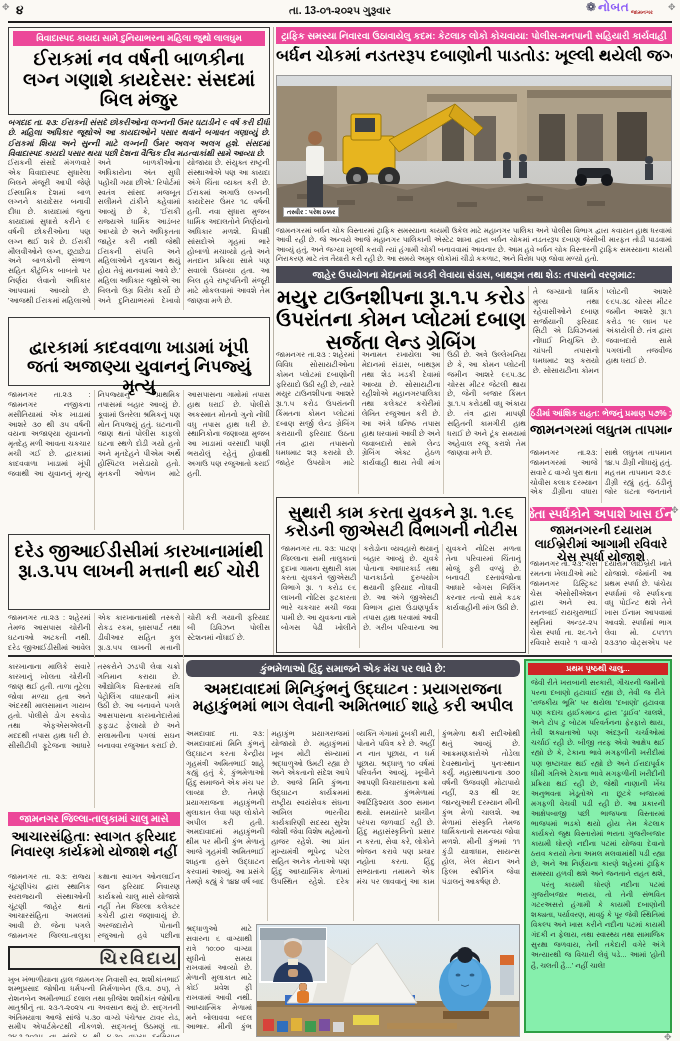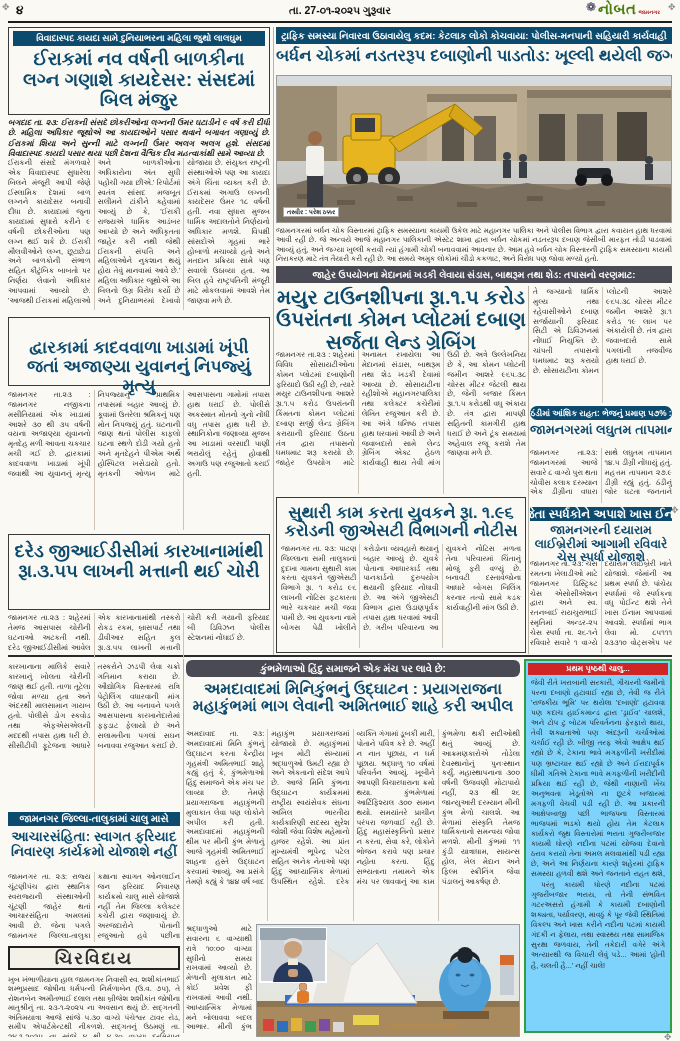--- a/index.html
+++ b/index.html
@@ -6,69 +6,69 @@
   body{background:#e8e6e0;font-family:"Liberation Sans",sans-serif;}
   .paper{position:relative;width:680px;height:1041px;background:#fbf9f4;overflow:hidden;
          color:#1b1b1b;margin:0 auto;}
   
   .orn{position:absolute;color:#8a8a8a;font-size:9px;}
   .page-no{position:absolute;left:16px;top:3px;font-size:12px;font-weight:bold;color:#111;}
   .date-line{position:absolute;left:200px;top:4px;width:280px;text-align:center;
              font-size:10.5px;font-weight:bold;color:#111;}
   .masthead{position:absolute;left:586px;top:1px;display:flex;align-items:flex-start;gap:2px;}
   .masthead .emblem{font-size:12px;color:#15163a;line-height:1;}
-  .masthead .mh-name{font-size:15px;font-weight:800;color:#4d7c0f;letter-spacing:.5px;line-height:1;}
+  .masthead .mh-name{font-size:12px;font-weight:800;color:#8b5cf6;letter-spacing:.5px;line-height:1;}
   .masthead .mh-sub{font-size:5.5px;color:#b02020;font-weight:bold;margin-top:8px;}
   .head-rule{position:absolute;left:8px;top:21px;width:664px;height:0;
              border-top:2px solid #1c1c1c;}
   
   .abs{position:absolute;box-sizing:border-box;}
   .vline{position:absolute;width:1px;background:#b9b3a6;}
   .hline{position:absolute;height:2px;background:#2a2a2a;}
-  .kicker{display:flex;align-items:center;justify-content:center;background:#0c4a6e;color:#fff;
+  .kicker{display:flex;align-items:center;justify-content:center;background:#ec4899;color:#fff;
           font-weight:bold;font-size:9.5px;white-space:nowrap;overflow:hidden;padding:1px 4px;
           box-sizing:border-box;}
   .kicker.gray{background:#4a4a55;}
-  .headline{font-weight:800;color:#0c4a6e;text-align:center;line-height:1.12;
+  .headline{font-weight:800;color:#000000;text-align:center;line-height:1.12;
             font-family:"Liberation Sans",sans-serif;}
   .nbox{border:1px solid #3a3a3a;background:#fbf9f4;padding:3px 4px;box-sizing:border-box;}
   .body-txt{font-size:7.4px;line-height:1.33;text-align:justify;color:#222;overflow:hidden;
             column-gap:7px;column-rule:1px solid #ccc5b7;}
   .cols2{column-count:2;} .cols3{column-count:3;} .cols4{column-count:4;}
   .lead{font-size:8px;line-height:1.3;font-weight:bold;font-style:italic;text-align:justify;
         color:#222;overflow:hidden;}
   .caption{font-size:7.3px;line-height:1.3;text-align:justify;color:#222;overflow:hidden;}
   
   .photo{overflow:hidden;border:1px solid #999;}
   .credit-chip{position:absolute;left:6px;bottom:5px;background:#fff;color:#222;
                font-size:6.3px;font-weight:bold;padding:0 3px;border:1px solid #aaa;}
   
-  .green-box{border:2px solid #2f9e44;background:#7dd3fc;padding:2px;}
+  .green-box{border:2px solid #2f9e44;background:#86efac;padding:2px;}
   .red-banner{background:#cf2525;color:#fff;text-align:center;font-weight:bold;
               font-size:8px;padding:1px 0;margin-bottom:2px;}
   .cont-txt{font-size:7.3px;line-height:1.38;text-align:justify;color:#222;padding:1px 3px;
             overflow:hidden;}
   .cont-txt + .cont-txt{text-indent:10px;}
   
-  .obit-title{border:2px solid #222;text-align:center;font-size:17px;font-weight:800;
+  .obit-title{border:2px solid #222;text-align:right;font-size:17px;font-weight:800;
               color:#2e2e2e;letter-spacing:2px;line-height:1.25;background:#f4f1e8;
               text-shadow:0 0 1px #fff;}
 </style>
 </head>
 <body>
 
 <div class="paper">
 
   <span class="orn" style="left:2px;top:2px;">✥</span>
   <span class="orn" style="left:668px;top:2px;">✥</span>
   <span class="orn" style="left:671px;top:505px;">✥</span>
   <span class="orn" style="left:664px;top:1032px;">✥</span>
 
   <div class="page-no">૪</div>
-  <div class="date-line">તા. 27-૦૧-૨૦૨૫ ગુરૂવાર</div>
+  <div class="date-line">તા. 13-૦૧-૨૦૨૫ ગુરૂવાર</div>
   <div class="masthead">
     <span class="emblem">❁</span>
     <span class="mh-name">નોબત</span>
     <span class="mh-sub">જામનગર</span>
   </div>
   <div class="head-rule"></div>
 
   <div class="vline" style="left:273px;top:27px;height:628px;"></div>
   <div class="vline" style="left:528px;top:286px;height:368px;"></div>
   <div class="vline" style="left:183px;top:659px;height:374px;"></div>

